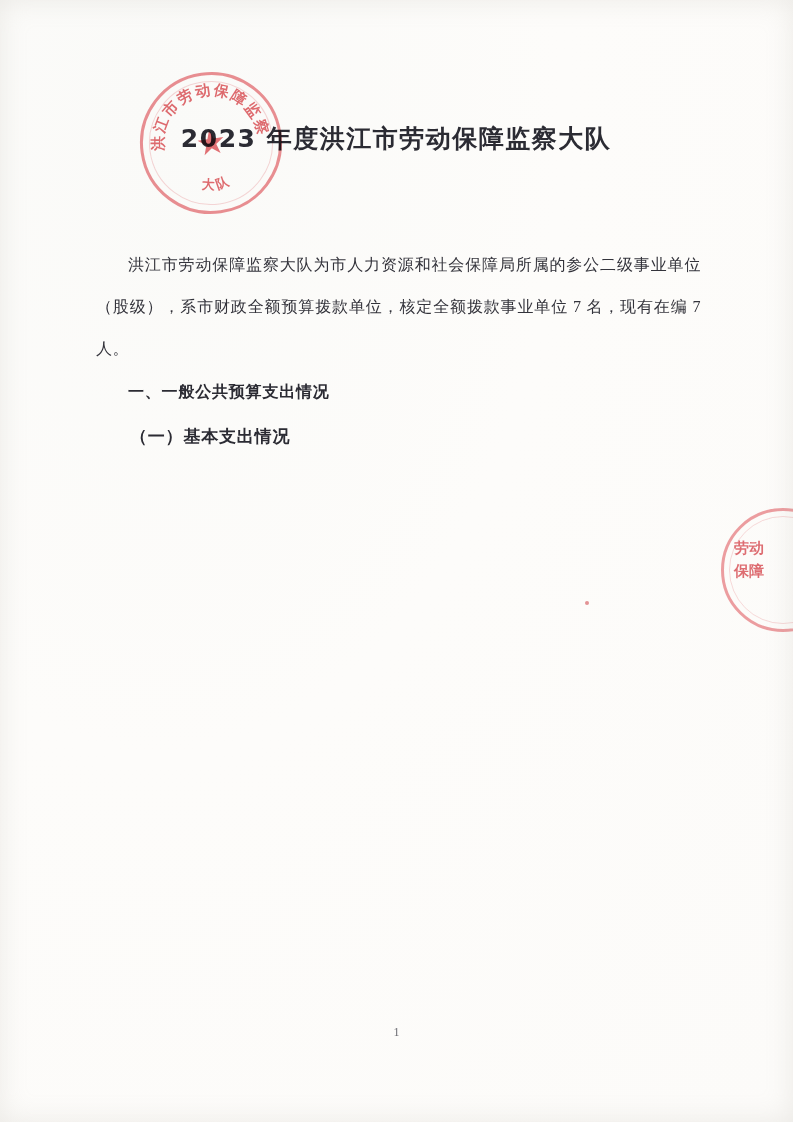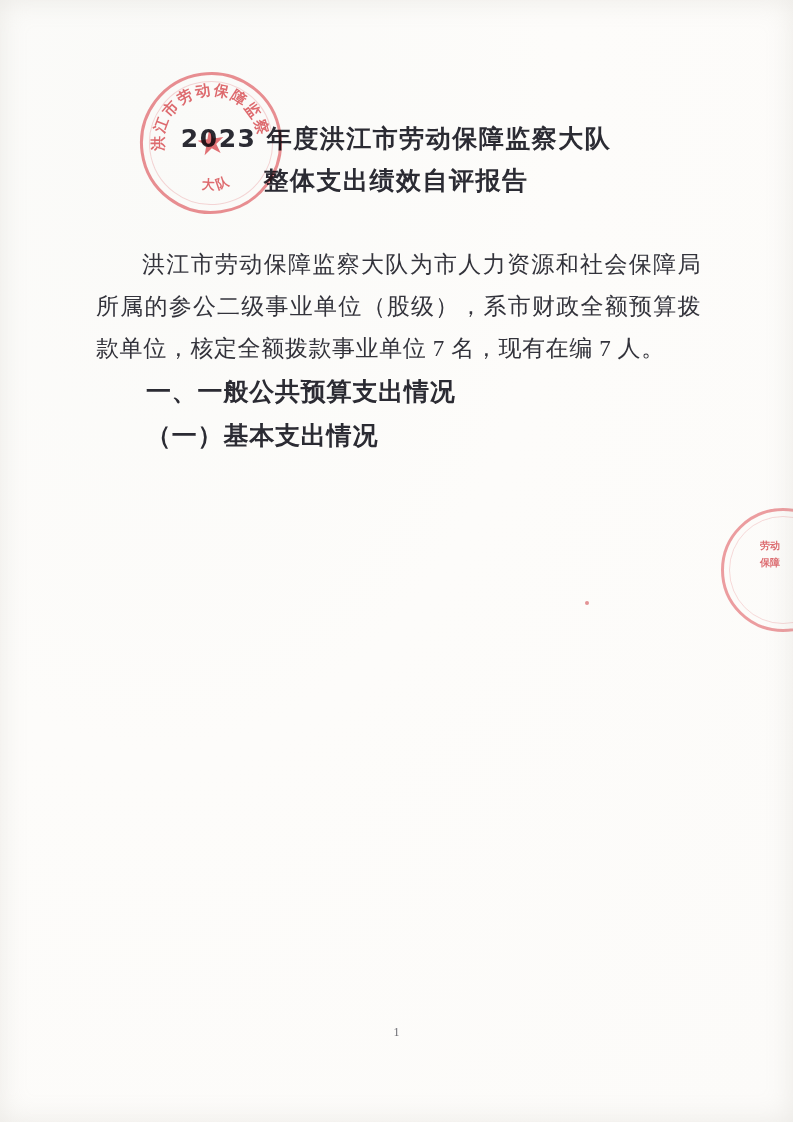--- a/index.html
+++ b/index.html
@@ -60,44 +60,44 @@
   }
 
   .body-text {
     position: absolute;
     left: 96px;
     top: 244px;
     width: 605px;
   }
   p.para {
     margin: 0 0 0 0;
-    font-size: 23px;
+    font-size: 16px;
     line-height: 42px;
     letter-spacing: 0.6px;
     color: #33333b;
     text-align: justify;
     text-indent: 2em;
     text-justify: inter-ideograph;
   }
 
   .heading1 {
     margin: 0;
     font-family: "DejaVu Sans", sans-serif;
     font-weight: bold;
-    font-size: 25px;
+    font-size: 16px;
     line-height: 44px;
     letter-spacing: 0.8px;
     color: #2b2b33;
     text-indent: 2em;
   }
   .heading2 {
     margin: 0;
     font-family: "DejaVu Sans", sans-serif;
     font-weight: bold;
-    font-size: 25px;
+    font-size: 17px;
     line-height: 44px;
     letter-spacing: 0.8px;
     color: #2b2b33;
     text-indent: 2em;
   }
 
   .page-number {
     position: absolute;
     left: 0;
     top: 1025px;
@@ -171,43 +171,42 @@
     border: 1px solid rgba(216, 36, 44, 0.2);
   }
   .seal-side-glyphs {
     position: absolute;
     left: 10px;
     top: 26px;
     width: 46px;
     color: rgba(206, 28, 36, 0.8);
     font-family: "DejaVu Sans", sans-serif;
     font-weight: bold;
-    font-size: 10px;
-    line-height: 17px;
-    text-align: right;
+    font-size: 15px;
+    line-height: 23px;
+    text-align: left;
   }
   .ink-dot {
     position: absolute;
     width: 4px;
     height: 4px;
     border-radius: 50%;
     background: rgba(206, 60, 66, 0.55);
   }
 </style>
 </head>
 <body>
 
 <div class="page">
   <div class="scan-tint"></div>
 
   <div class="content">
 
     <div class="title-block">
       <div class="doc-title-line">2023 年度洪江市劳动保障监察大队</div>
-      <div class="doc-title-line">整体支出绩效自评报告</div>
     </div>
 
     <div class="body-text">
       <p class="para">洪江市劳动保障监察大队为市人力资源和社会保障局所属的参公二级事业单位（股级），系市财政全额预算拨款单位，核定全额拨款事业单位 7 名，现有在编 7 人。</p>
       <p class="heading1">一、一般公共预算支出情况</p>
       <p class="heading2">（一）基本支出情况</p>
     </div>
 
     <div class="page-number">1</div>
   </div>

